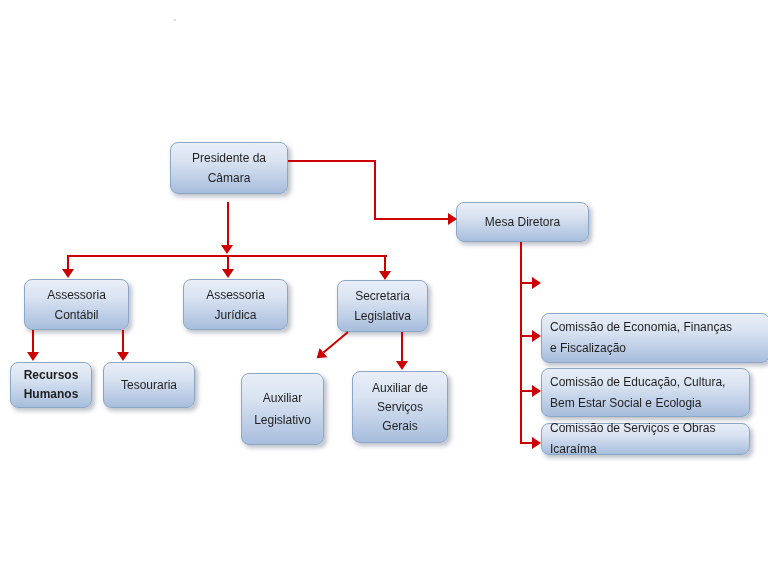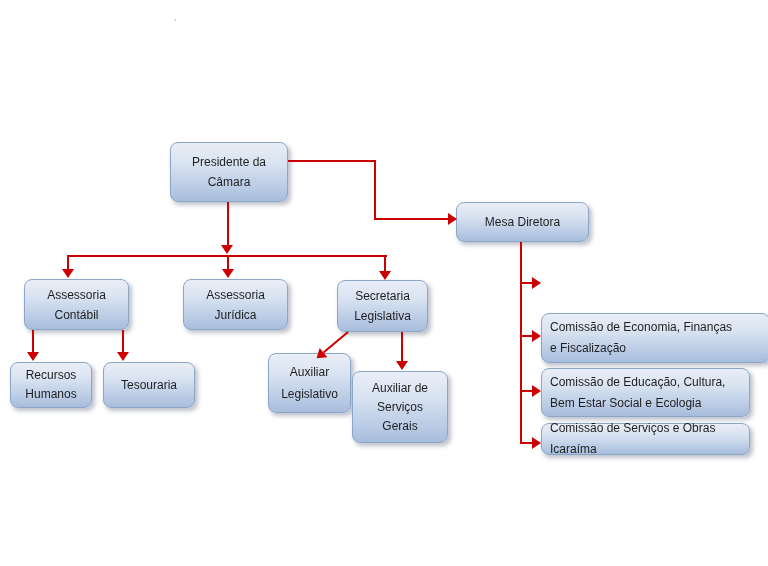--- a/index.html
+++ b/index.html
@@ -16,28 +16,28 @@
   .node {
     position:absolute; box-sizing:border-box;
     border:1.5px solid var(--box-border,#8ca6c6); border-radius:8px;
     background:linear-gradient(180deg, var(--box-fill-top,#e9eef7) 0%, #d9e3f1 35%, #bfcfe7 70%, var(--box-fill-bottom,#a7bddc) 100%);
     box-shadow:2.5px 3px 4px rgba(110,120,140,0.45);
     display:flex; flex-direction:column; justify-content:center; align-items:center;
     text-align:center; font-size:12px; line-height:20px; color:var(--text-color,#1f1f1f);
   }
   .node.left { align-items:flex-start; text-align:left; padding-left:8px; line-height:21px; }
 
-  #n-presidente { left:170px; top:142px; width:118px; height:60px; }
+  #n-presidente { left:170px; top:142px; width:118px; height:52px; }
   #n-mesa       { left:456px; top:202px; width:133px; height:40px; }
   #n-contabil   { left:24px;  top:279px; width:105px; height:51px; }
   #n-juridica   { left:183px; top:279px; width:105px; height:51px; }
   #n-secretaria { left:337px; top:280px; width:91px;  height:52px; }
-  #n-recursos   { left:10px;  top:362px; width:82px;  height:46px; line-height:19px; }
+  #n-recursos   { left:10px;  top:362px; width:82px;  height:46px; line-height:19px;font-weight:bold; }
   #n-tesouraria { left:103px; top:362px; width:92px;  height:46px; }
-  #n-auxleg     { left:241px; top:353px; width:83px;  height:60px; line-height:22px;margin-left:27px; }
+  #n-auxleg     { left:241px; top:373px; width:83px;  height:72px; line-height:22px; }
   #n-auxserv    { left:352px; top:371px; width:96px;  height:72px; line-height:19px; }
   #n-com1       { left:541px; top:257px; width:209px; height:50px; }
   #n-com2       { left:541px; top:313px; width:229px; height:50px; }
   #n-com3       { left:541px; top:368px; width:209px; height:49px; }
   #n-com4       { left:541px; top:423px; width:209px; height:32px; }
 
   .hl { position:absolute; height:2px; background:var(--connector,#cc0000); }
   .vl { position:absolute; width:2px;  background:var(--connector,#cc0000); }
   .ad { position:absolute; width:0; height:0;
         border-left:6px solid transparent; border-right:6px solid transparent;

